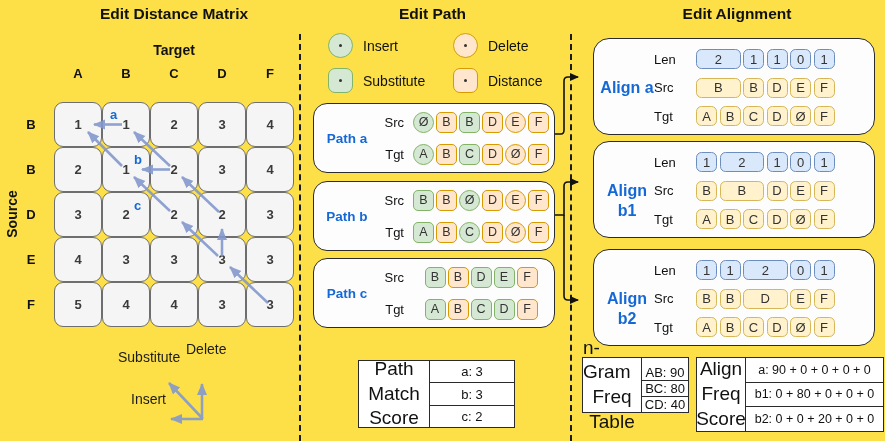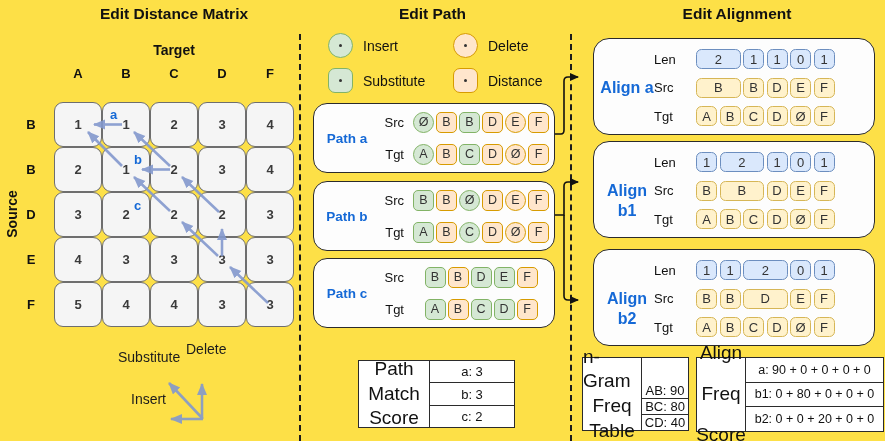--- a/index.html
+++ b/index.html
@@ -358,34 +358,34 @@
           <div class="vt-hline">Path</div>
           <div class="vt-hline">Match</div>
           <div class="vt-hline">Score</div>
         </div>
         <div class="vt-right" style="width: 84px;">
           <div class="vt-cell">a: 3</div>
           <div class="vt-cell">b: 3</div>
           <div class="vt-cell">c: 2</div>
         </div>
       </div>
-      <div class="vtable" style="left: 582px; top: 357px; height: 74px;">
+      <div class="vtable" style="left: 582px; top: 357px; height: 56px;">
         <div class="vt-left" style="width: 58px;">
           <div class="vt-hline">n-Gram</div>
           <div class="vt-hline">Freq</div>
           <div class="vt-hline">Table</div>
         </div>
         <div class="vt-right" style="width: 46px; margin-top: 38px;">
           <div class="vt-cell">AB: 90</div>
           <div class="vt-cell">BC: 80</div>
           <div class="vt-cell">CD: 40</div>
         </div>
       </div>
       <div class="vtable" style="left: 696px; top: 357px; height: 75px;">
-        <div class="vt-left" style="width: 48px; gap: 16px;">
+        <div class="vt-left" style="width: 48px;">
           <div class="vt-hline">Align</div>
           <div class="vt-hline">Freq</div>
           <div class="vt-hline">Score</div>
         </div>
         <div class="vt-right" style="width: 137px;">
           <div class="vt-cell" style="font-size: 12.5px;">a: 90 + 0 + 0 + 0 + 0</div>
           <div class="vt-cell" style="font-size: 12.5px;">b1: 0 + 80 + 0 + 0 + 0</div>
           <div class="vt-cell" style="font-size: 12.5px;">b2: 0 + 0 + 20 + 0 + 0</div>
         </div>
       </div>

